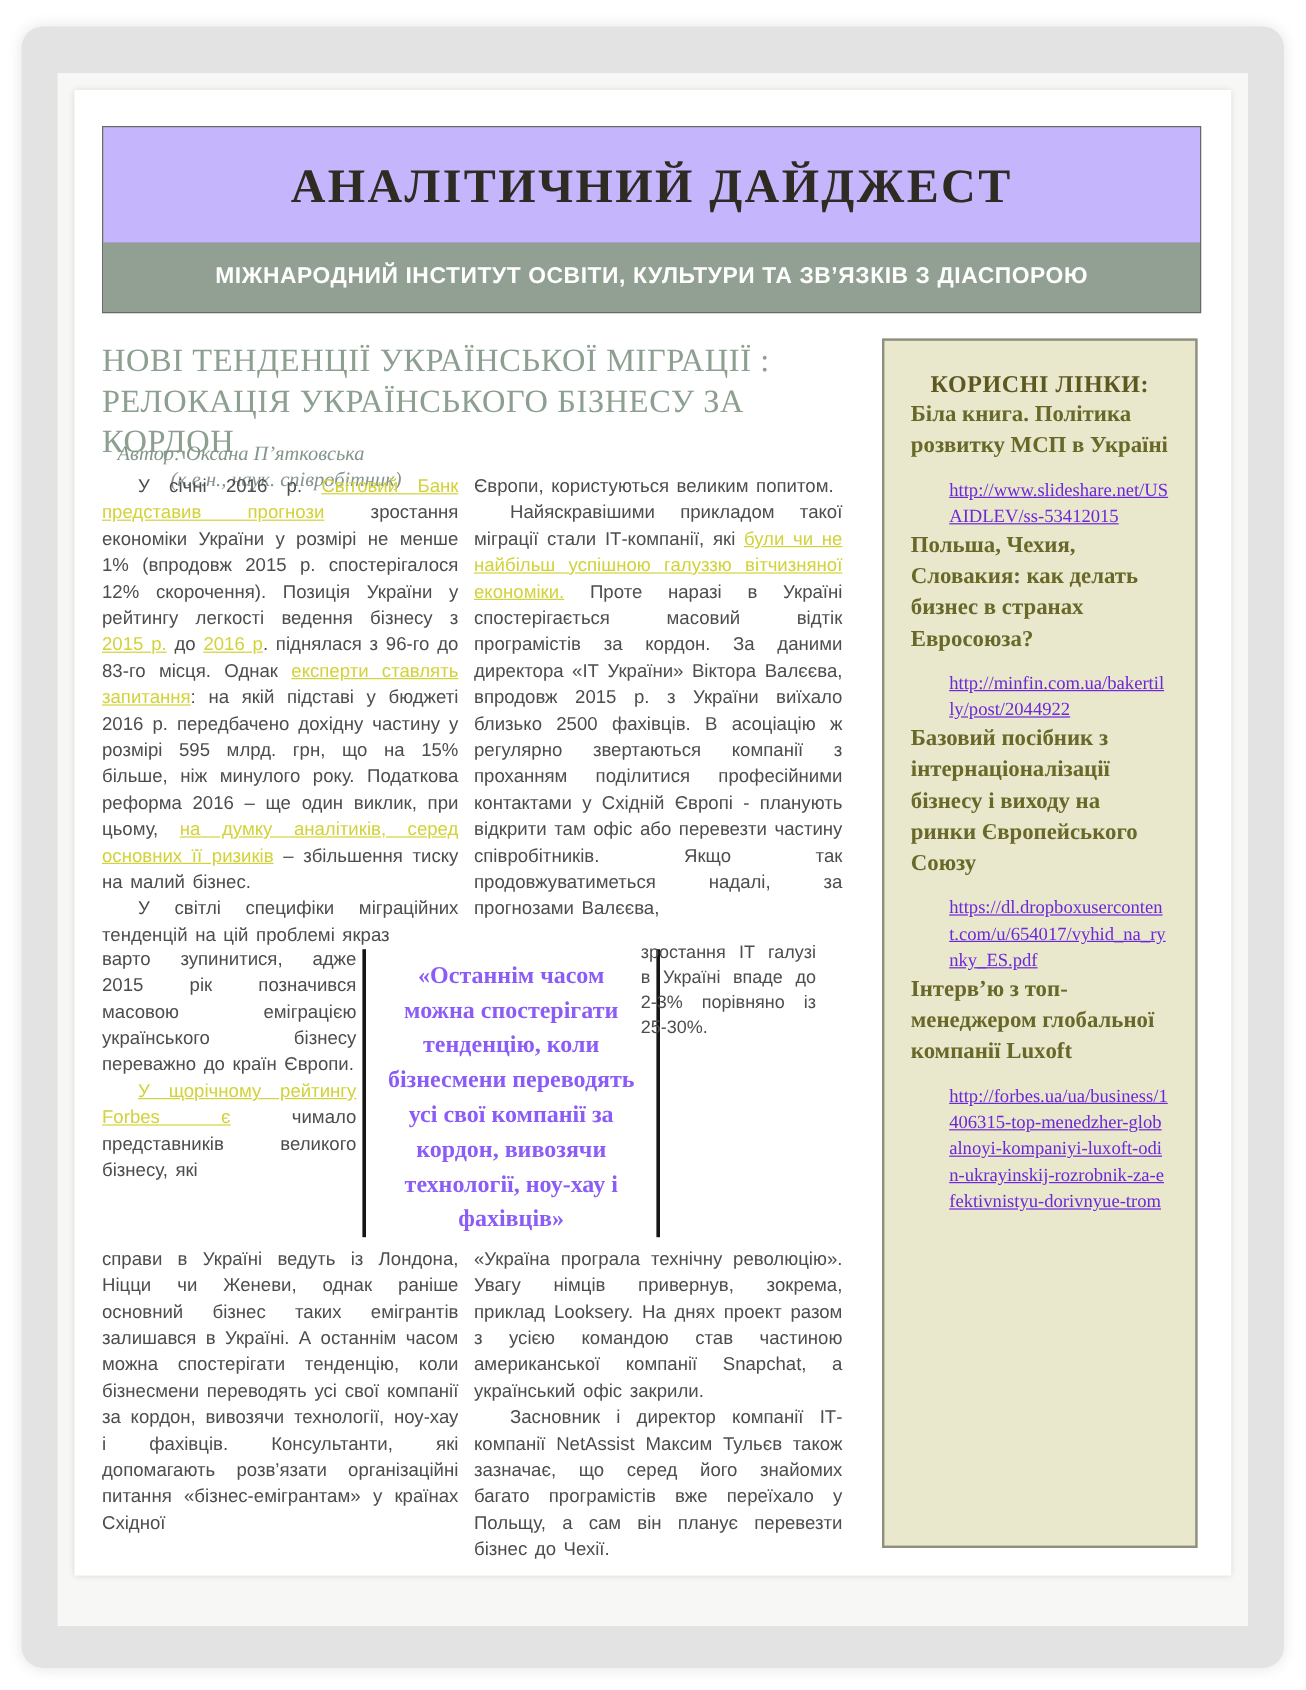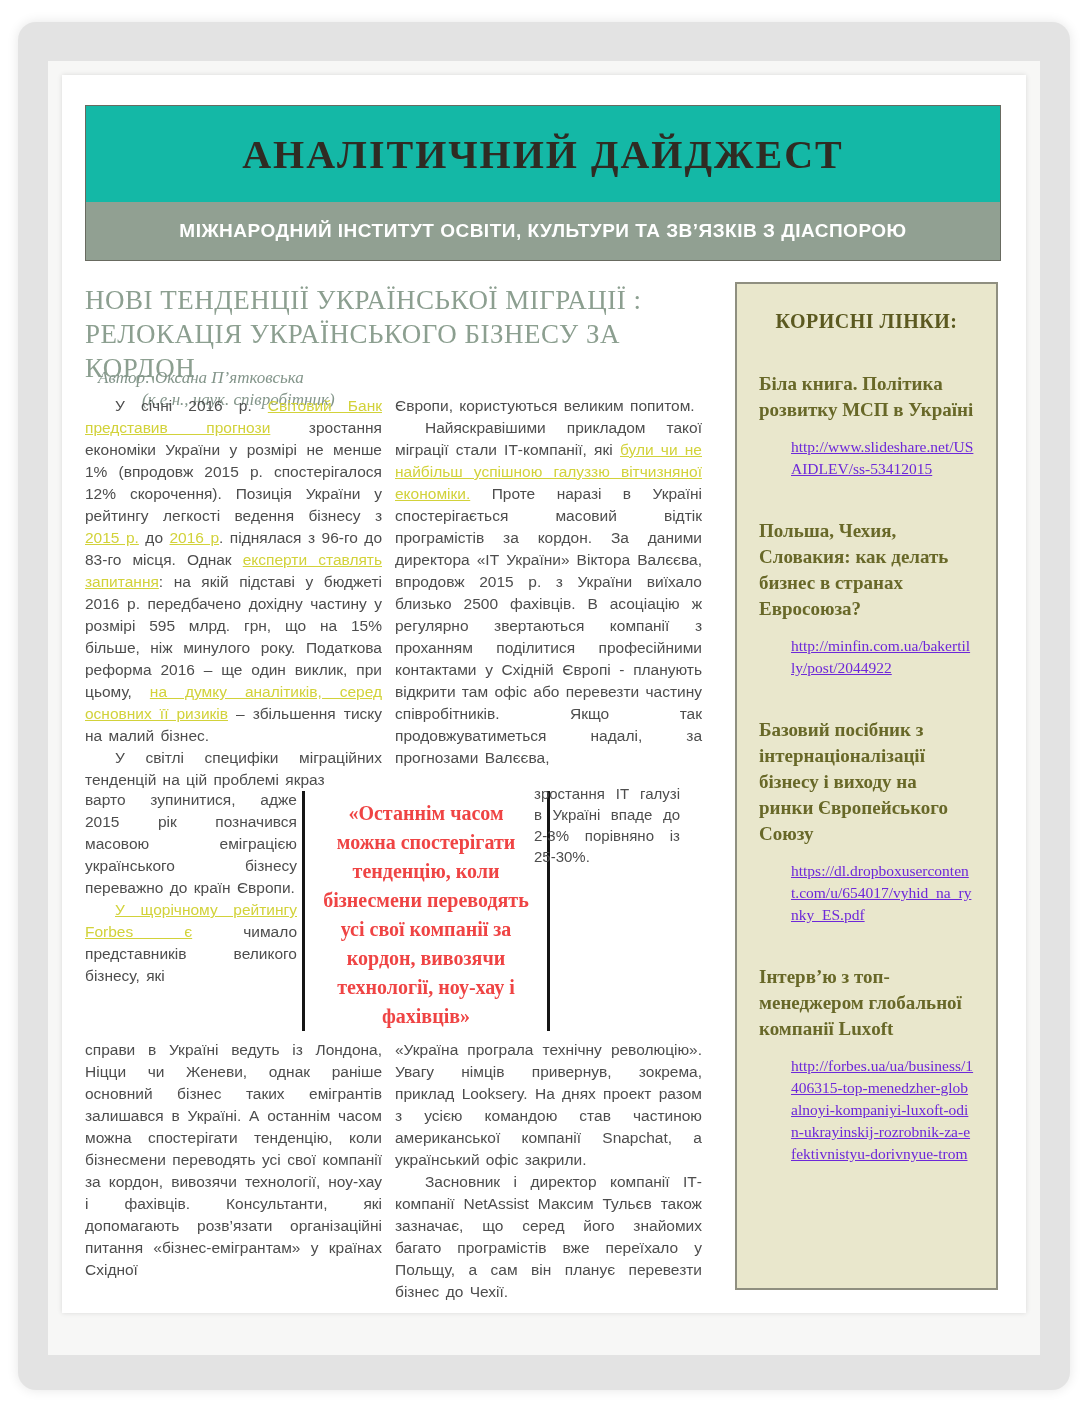--- a/index.html
+++ b/index.html
@@ -21,21 +21,21 @@
     background:#f7f7f6;
   }
   .page {
     position:absolute; left:14px; top:14px; width:964px; height:1238px;
     background:#ffffff;
     box-shadow:0 0 5px rgba(0,0,0,0.12);
   }
   
   .header-box {
     position:absolute; left:23px; top:30px; width:916px;
-    border:1px solid #686a60; background:#14b8a6;
+    border:1px solid #686a60; background:#c4b5fd;
   }
   .header-title-area {
     height:96px; display:flex; align-items:center; justify-content:center;
   }
   .header-title {
     font-family:"Liberation Serif","DejaVu Serif",serif;
     font-weight:bold; font-size:40px; letter-spacing:2px; color:#2f2b23;
   }
   .header-band {
     height:58px; background:#91a092;
@@ -73,34 +73,34 @@
   
   .pullquote {
     position:absolute; left:240px; top:716px; width:248px; height:240px;
     border-left:3px solid #151515; border-right:3px solid #151515;
     padding:8px 12px 0 12px;
     display:flex; align-items:flex-start; justify-content:center;
   }
   .pullquote-text {
     font-family:"Liberation Serif","DejaVu Serif",serif;
     font-weight:bold; font-size:20px; line-height:29px;
-    color:#ef4444; text-align:center;
+    color:#8b5cf6; text-align:center;
   }
   
   .sidebar {
     position:absolute; left:673px; top:207px; width:263px; height:1008px;
     background:#e9e7cc; border:2px solid #8f8f80;
     padding:26px 22px 8px 22px;
   }
   .sidebar-title {
     text-align:center;
     font-family:"Liberation Serif","DejaVu Serif",serif;
     font-weight:bold; font-size:20px; letter-spacing:0.5px; color:#5b5920;
   }
-  .side-item { margin-top:38px; }
+  .side-item { }
   .side-head {
     font-family:"Liberation Serif","DejaVu Serif",serif;
     font-weight:bold; font-size:19px; line-height:26px; color:#686828;
   }
   .side-link {
     display:block; margin:13px 0 0 32px;
     font-family:"Liberation Serif","DejaVu Serif",serif;
     font-size:15.5px; line-height:22px; color:#6d28d9;
     text-decoration:underline; word-break:break-all; cursor:pointer;
   }

